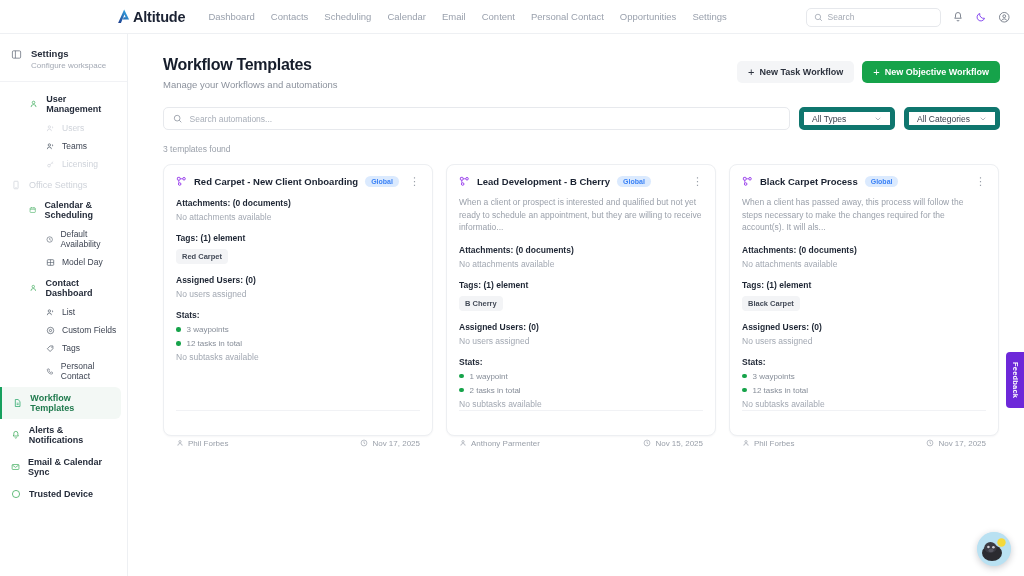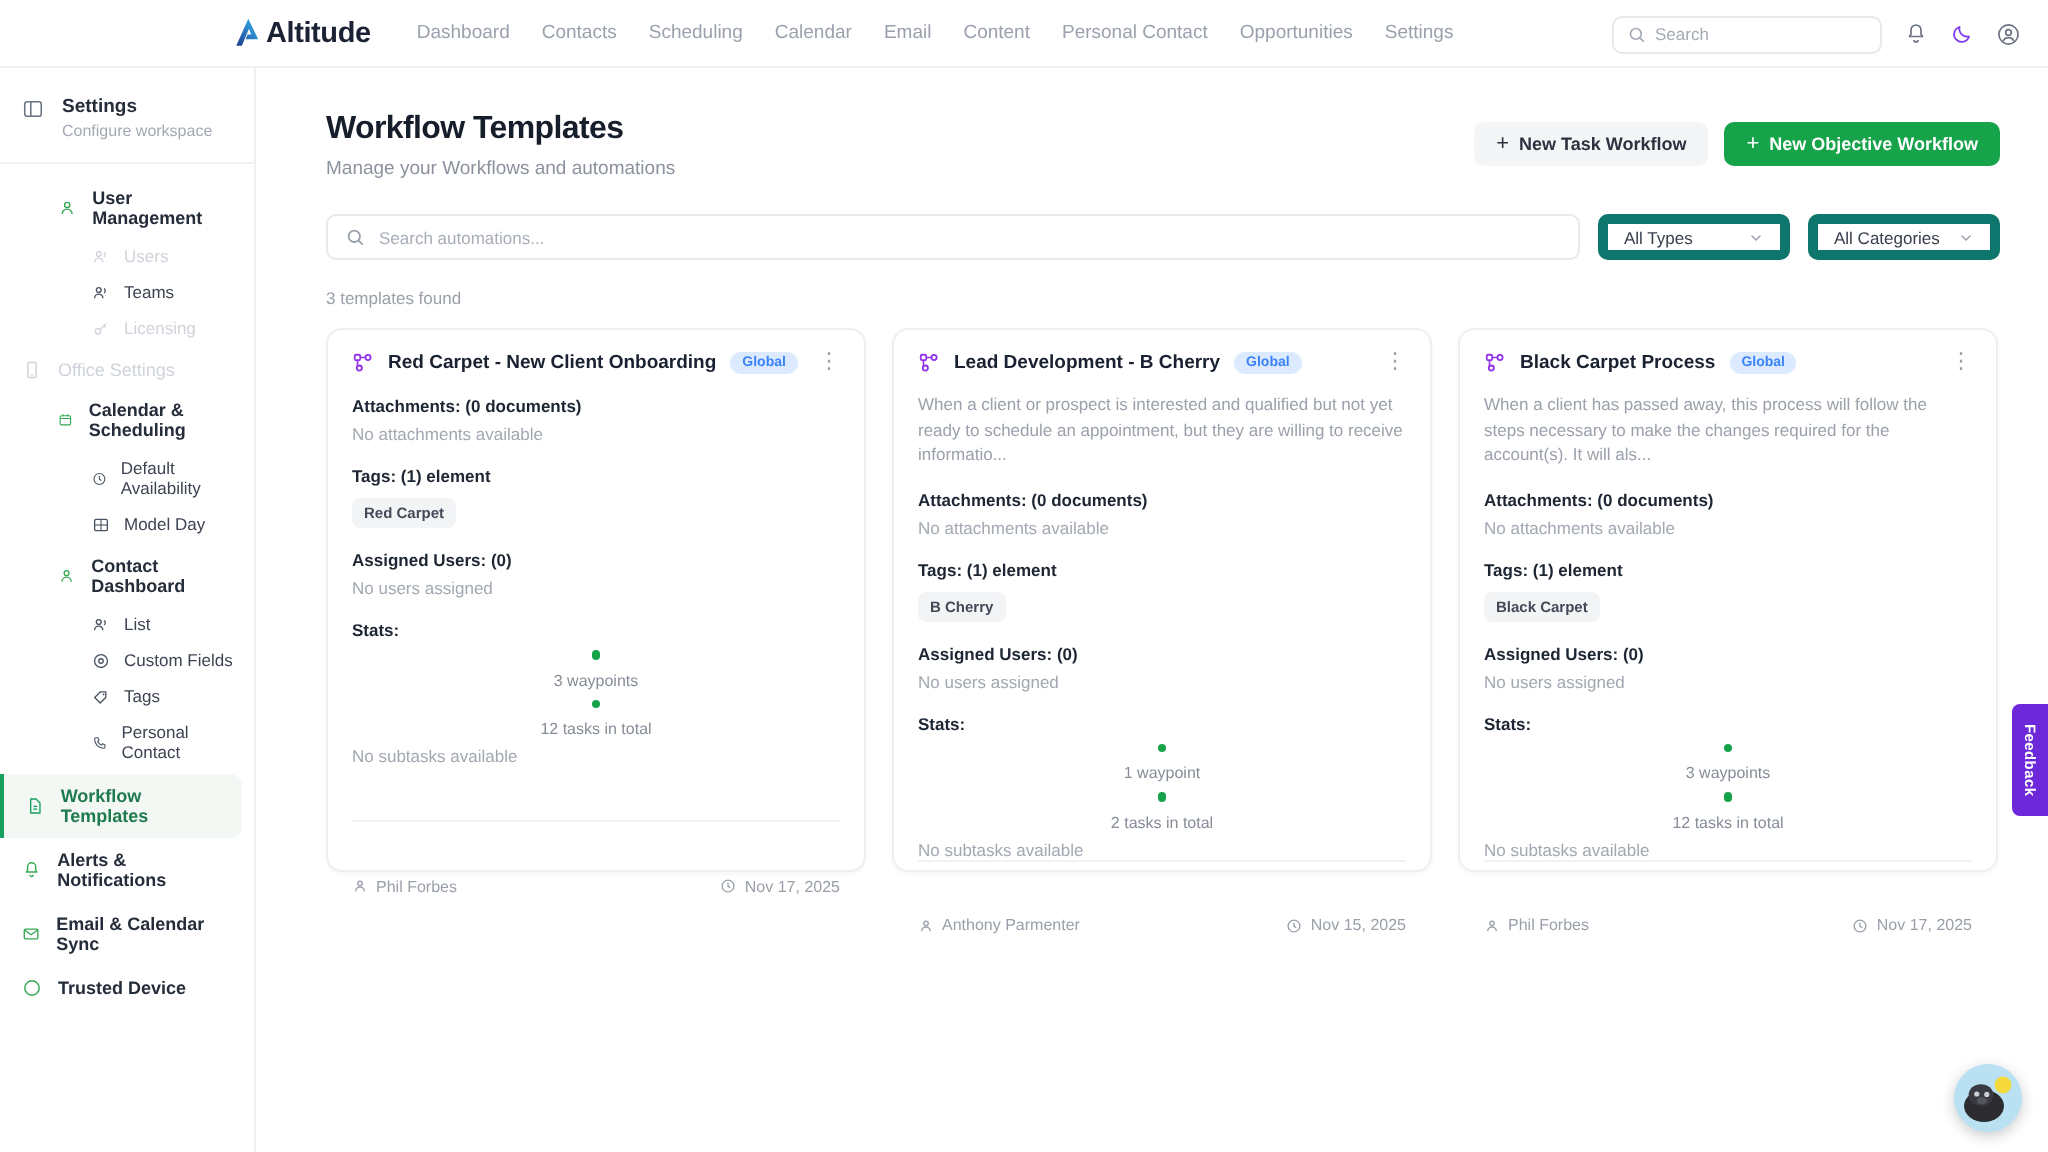--- a/index.html
+++ b/index.html
@@ -107,21 +107,21 @@
     border-radius: 8px; padding: 2px 6px; line-height: 1;
   }
   .kebab { margin-left: auto; color: #9aa0aa; font-size: 11px; line-height: 1; letter-spacing: 0; }
   .card-desc { font-size: 8.5px; color: #9ba1ab; line-height: 12.5px; margin-top: 9px; }
   .lbl { font-size: 8.5px; font-weight: 700; color: #1e2634; margin-top: 11px; }
   .val { font-size: 8.5px; color: #a2a8b2; margin-top: 4px; }
   .tag {
     display: inline-block; background: #f3f4f6; color: #434a57; font-size: 7.5px;
     border-radius: 4px; padding: 3px 6px; margin-top: 6px; font-weight: bold;
   }
-  .stat { display: flex; align-items: center; gap: 6px; font-size: 8px; color: #868d98; margin-top: 5px; flex-direction: column; }
+  .stat { display: flex; align-items: center; gap: 6px; font-size: 8px; color: #868d98; margin-top: 5px; }
   .dot { width: 4.5px; height: 4.5px; border-radius: 50%; background: #16a34a; flex: none; }
   .card-foot {
     margin-top: auto; border-top: 1px solid #f1f2f5; height: 25px;
     display: flex; align-items: center; justify-content: space-between;
     font-size: 8px; color: #9aa0aa;
   }
   .foot-l, .foot-r { display: flex; align-items: center; gap: 4px; margin-top: 40px; }
 
   
   .feedback {

